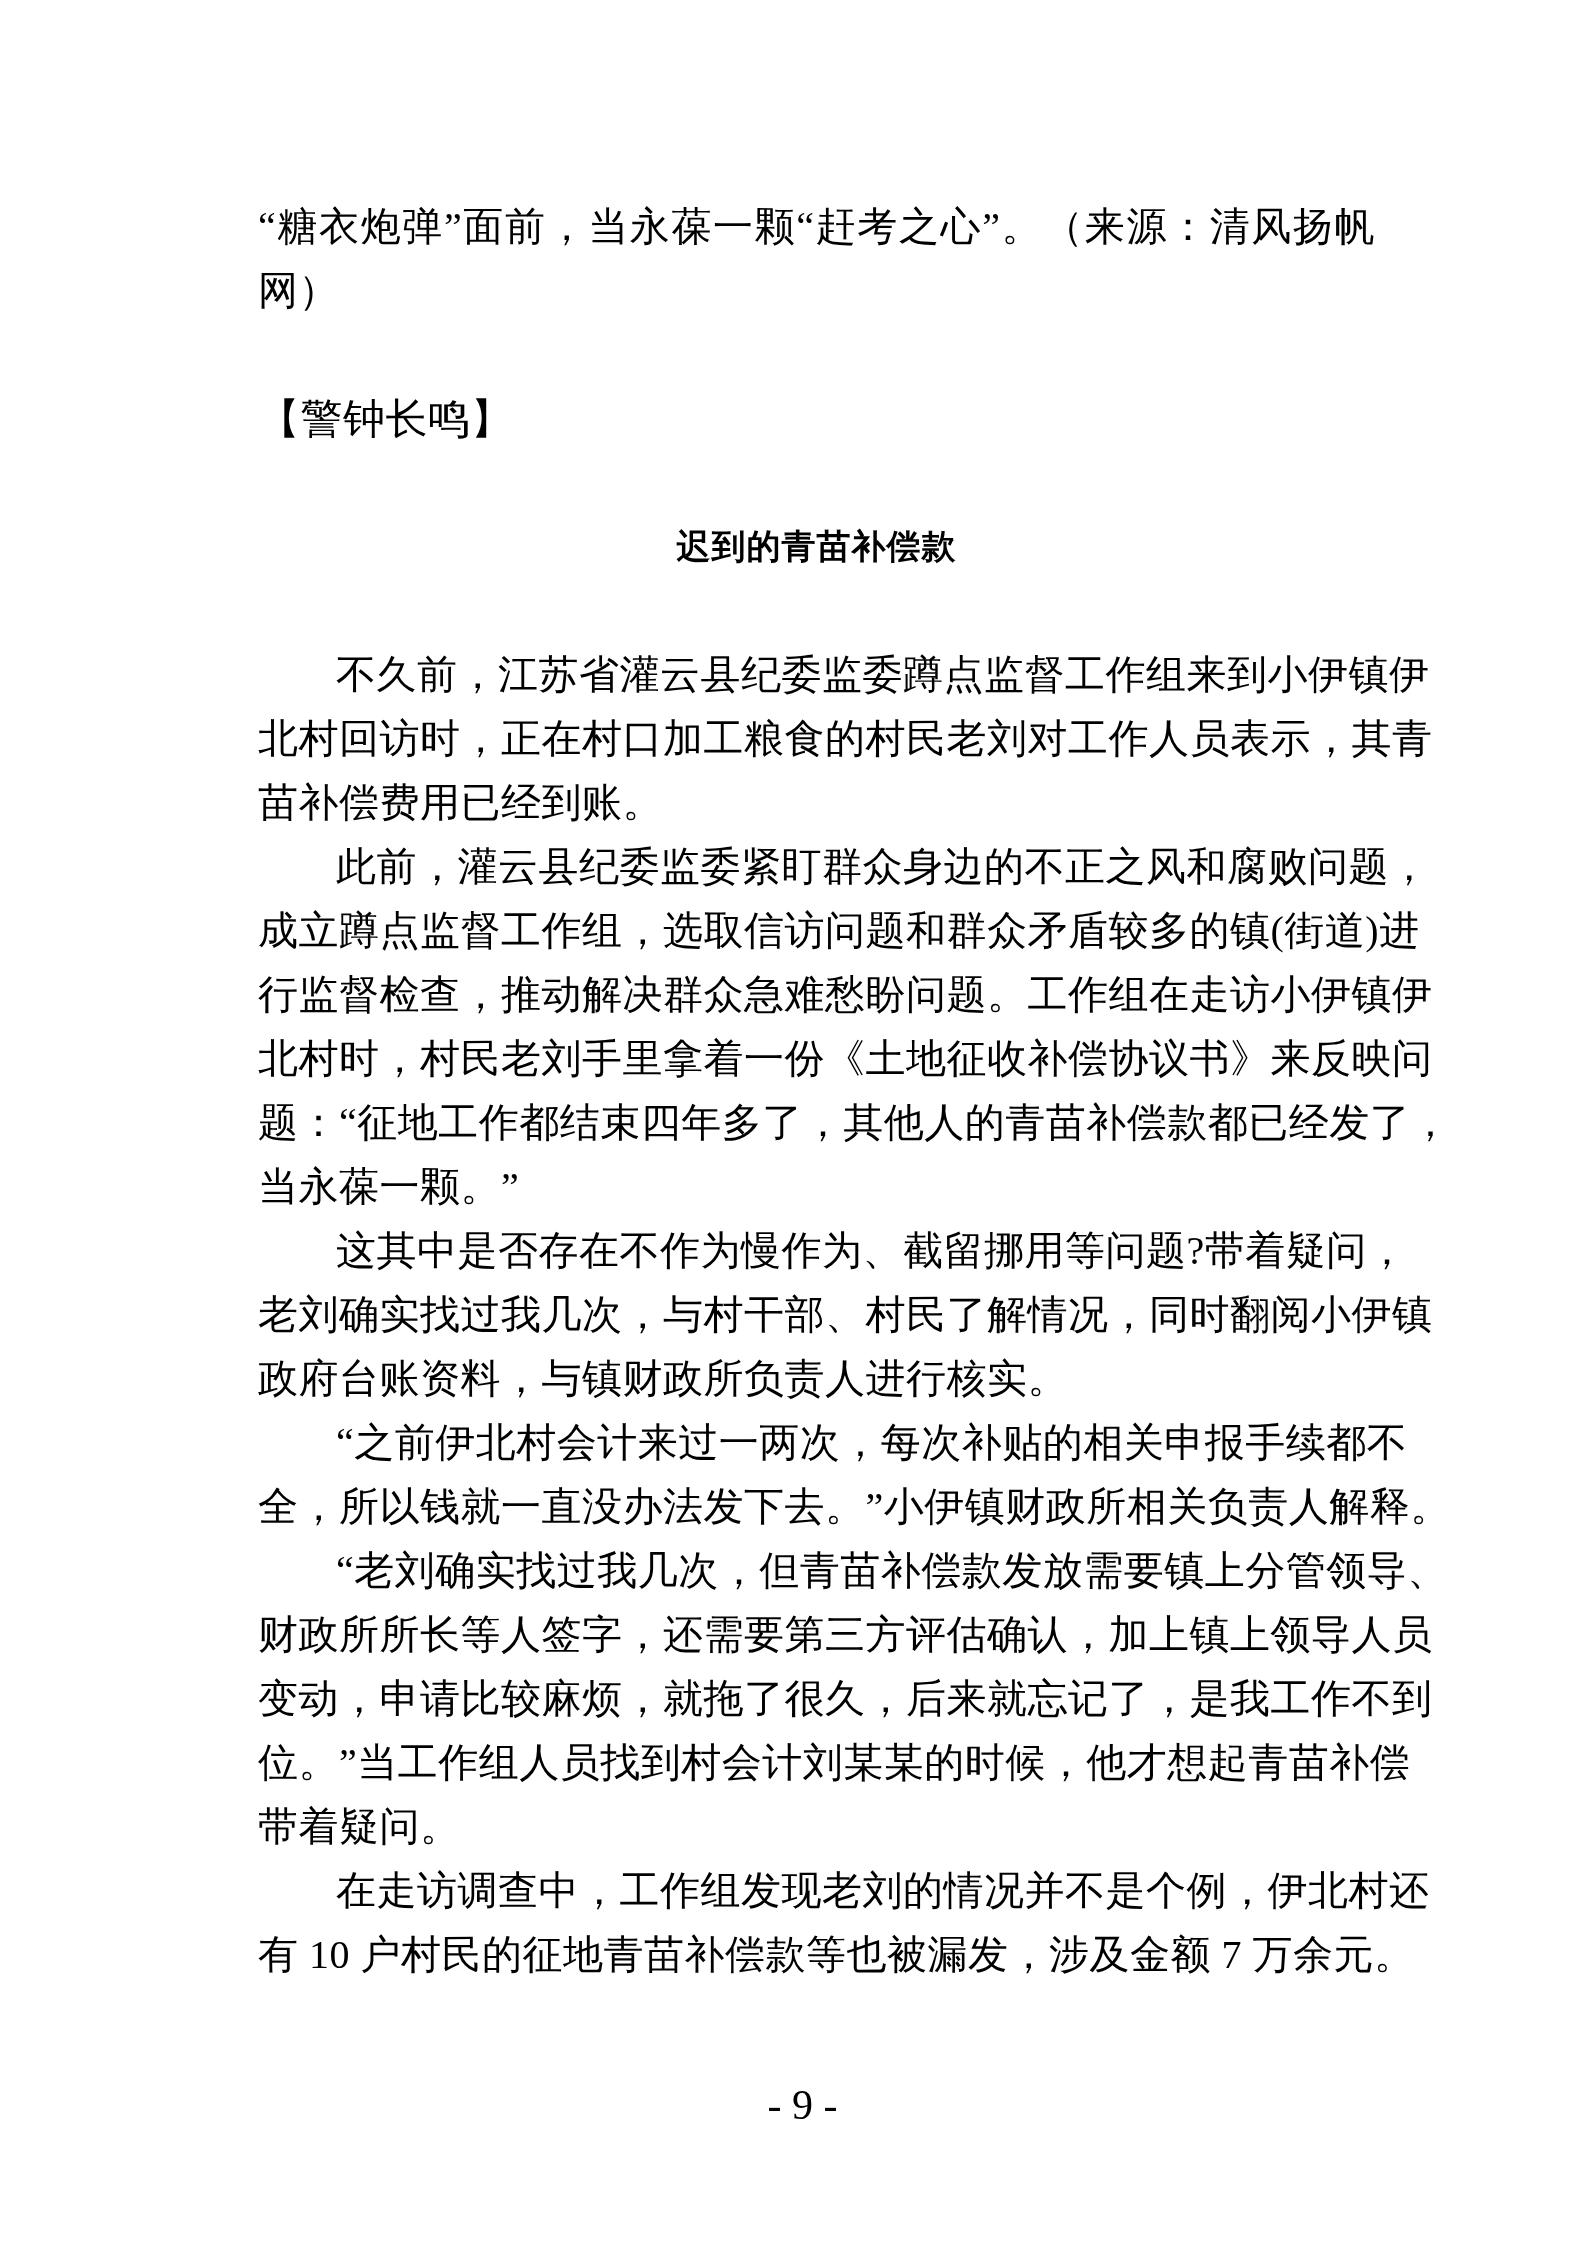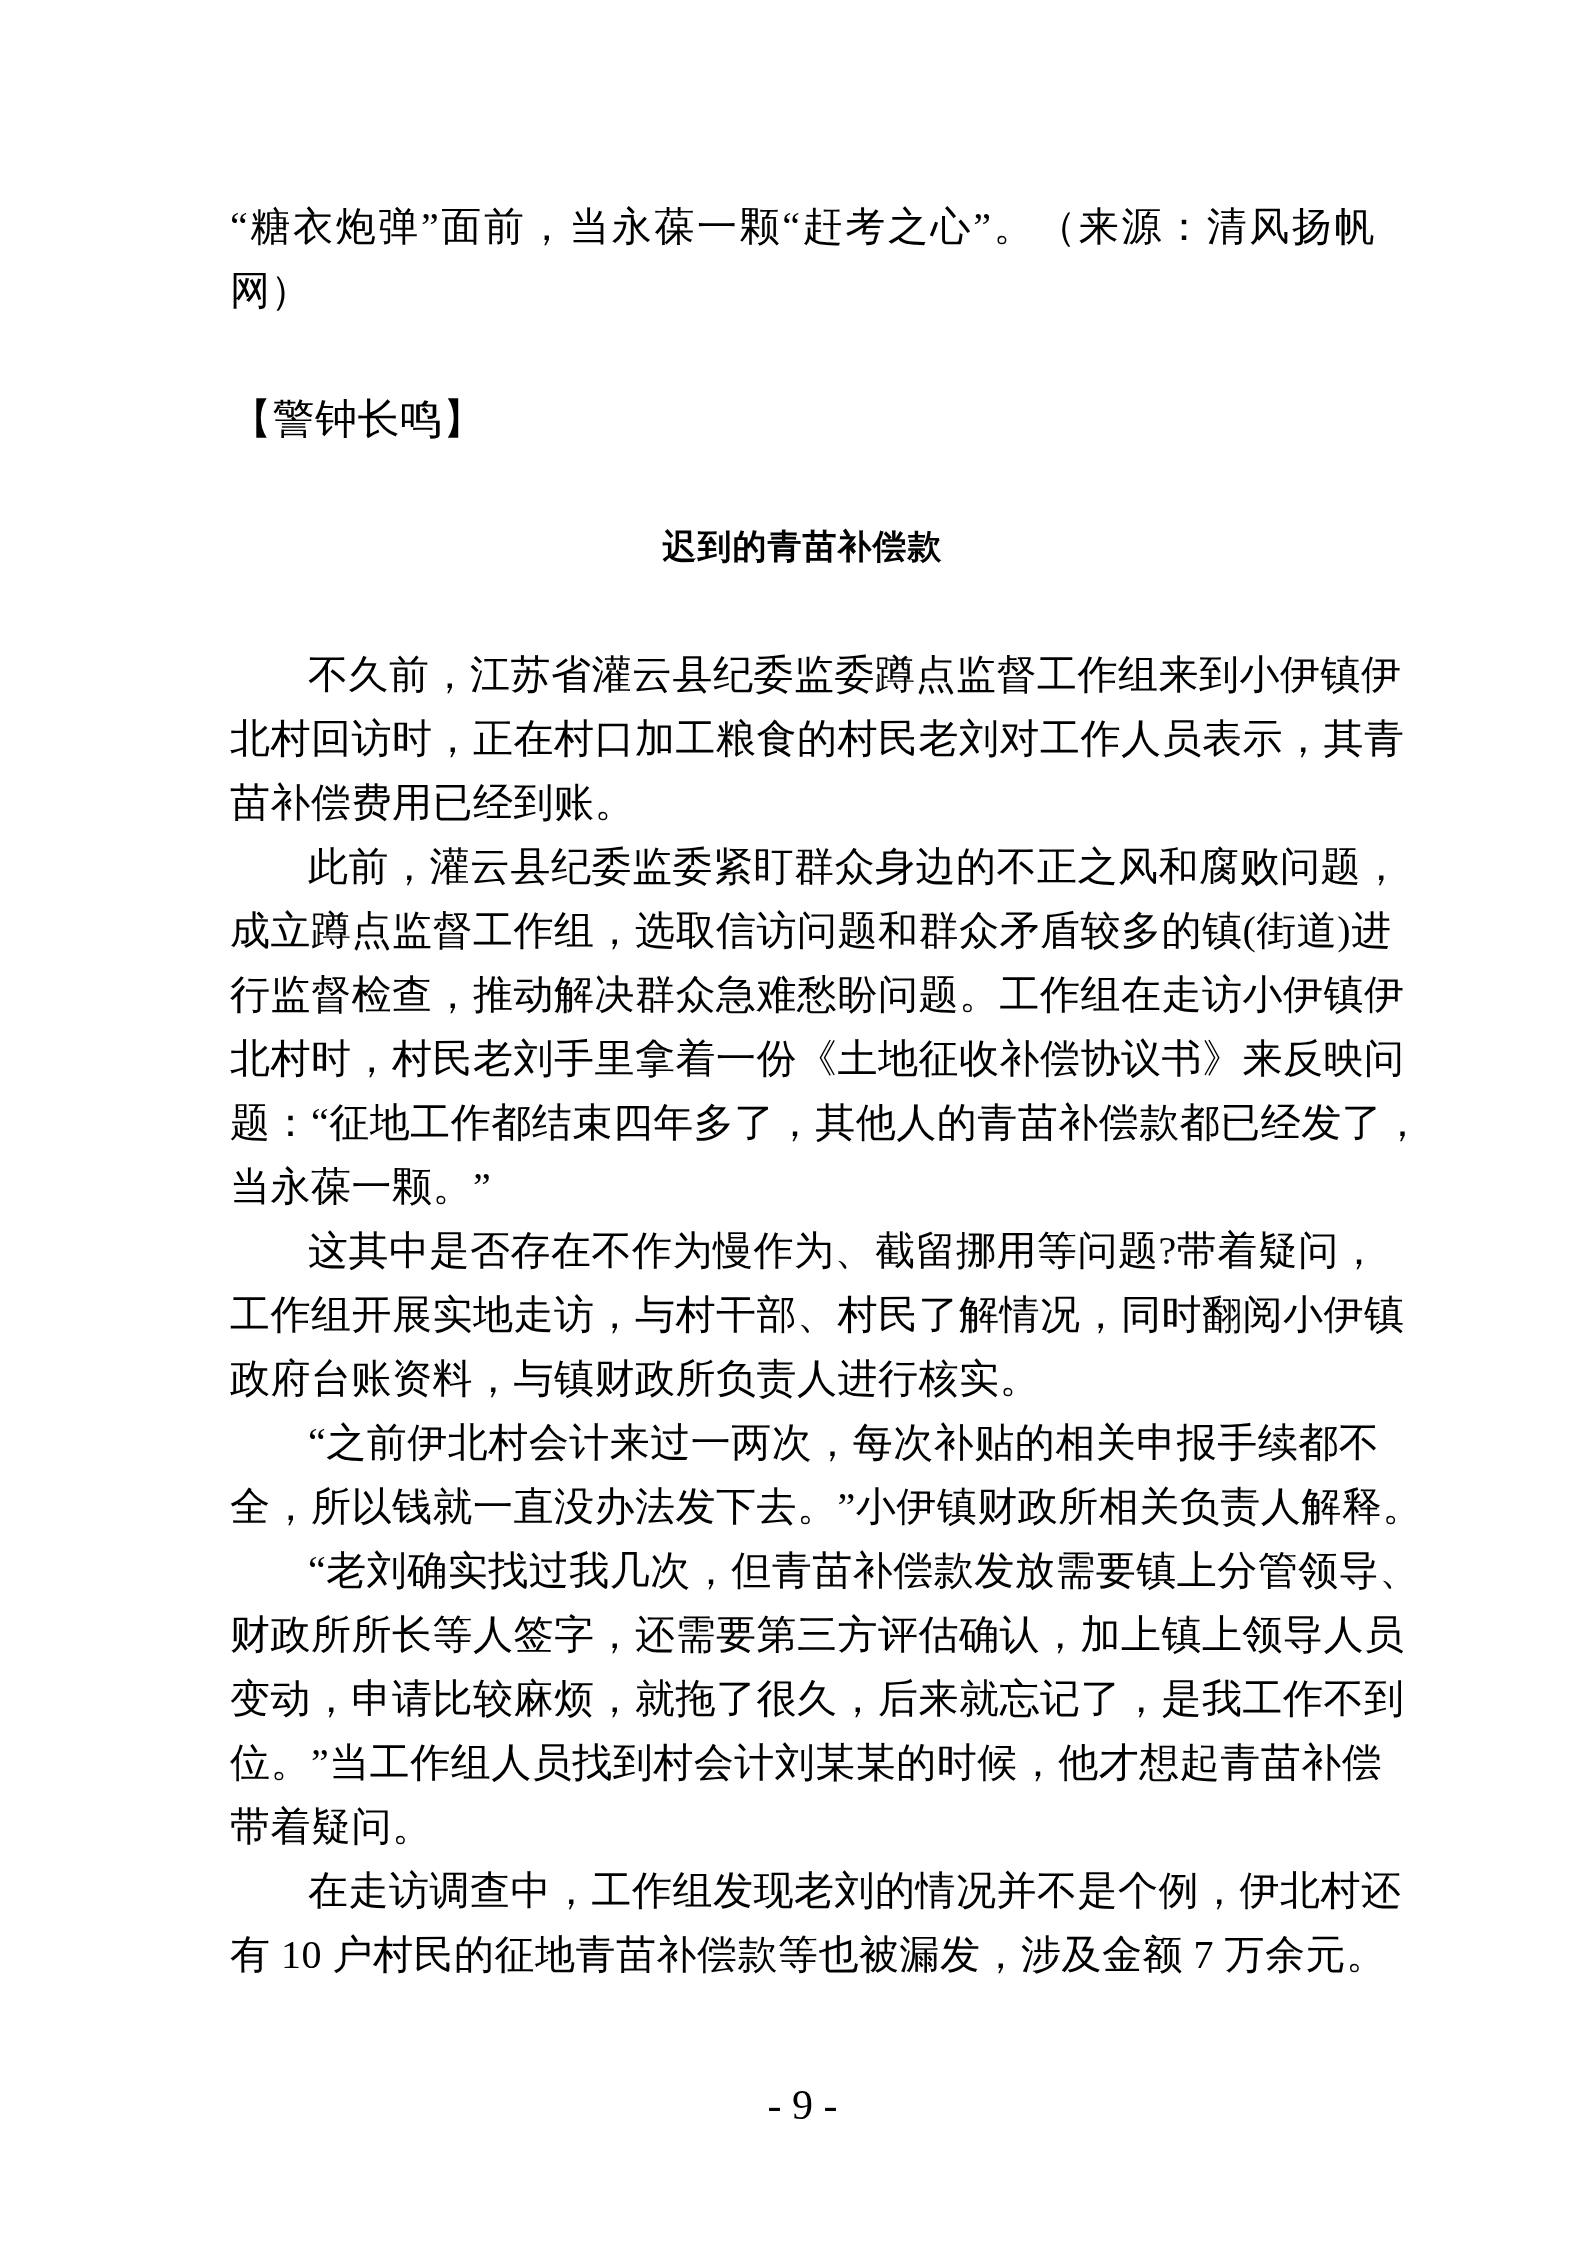--- a/index.html
+++ b/index.html
@@ -21,20 +21,21 @@
     top: 195px;
     left: 230px;
     width: 1145px;
   }
   .line {
     height: 64px;
     line-height: 64px;
     font-size: 40px;
     white-space: nowrap;
     letter-spacing: 0.5px;
+    margin-left: 28px;
   }
   .just {
     text-align: justify;
     text-align-last: justify;
   }
   .ind {
     text-indent: 78px;
   }
   .section-line {
     font-size: 42px;
@@ -81,21 +82,21 @@
     <div class="line">苗补偿费用已经到账。</div>
 
     <div class="line just ind">此前，灌云县纪委监委紧盯群众身边的不正之风和腐败问题，</div>
     <div class="line just">成立蹲点监督工作组，选取信访问题和群众矛盾较多的镇(街道)进</div>
     <div class="line just">行监督检查，推动解决群众急难愁盼问题。工作组在走访小伊镇伊</div>
     <div class="line just">北村时，村民老刘手里拿着一份《土地征收补偿协议书》来反映问</div>
     <div class="line just">题：“征地工作都结束四年多了，其他人的青苗补偿款都已经发了，</div>
     <div class="line">当永葆一颗。”</div>
 
     <div class="line just ind">这其中是否存在不作为慢作为、截留挪用等问题?带着疑问，</div>
-    <div class="line just">工作组开展实地走访，与村干部、村民了解情况，同时翻阅小伊镇</div>
+    <div class="line just">老刘确实找过我几次，与村干部、村民了解情况，同时翻阅小伊镇</div>
     <div class="line">政府台账资料，与镇财政所负责人进行核实。</div>
 
     <div class="line just ind">“之前伊北村会计来过一两次，每次补贴的相关申报手续都不</div>
     <div class="line">全，所以钱就一直没办法发下去。”小伊镇财政所相关负责人解释。</div>
 
     <div class="line just ind">“老刘确实找过我几次，但青苗补偿款发放需要镇上分管领导、</div>
     <div class="line just">财政所所长等人签字，还需要第三方评估确认，加上镇上领导人员</div>
     <div class="line just">变动，申请比较麻烦，就拖了很久，后来就忘记了，是我工作不到</div>
     <div class="line just">位。”当工作组人员找到村会计刘某某的时候，他才想起青苗补偿</div>
     <div class="line">带着疑问。</div>

